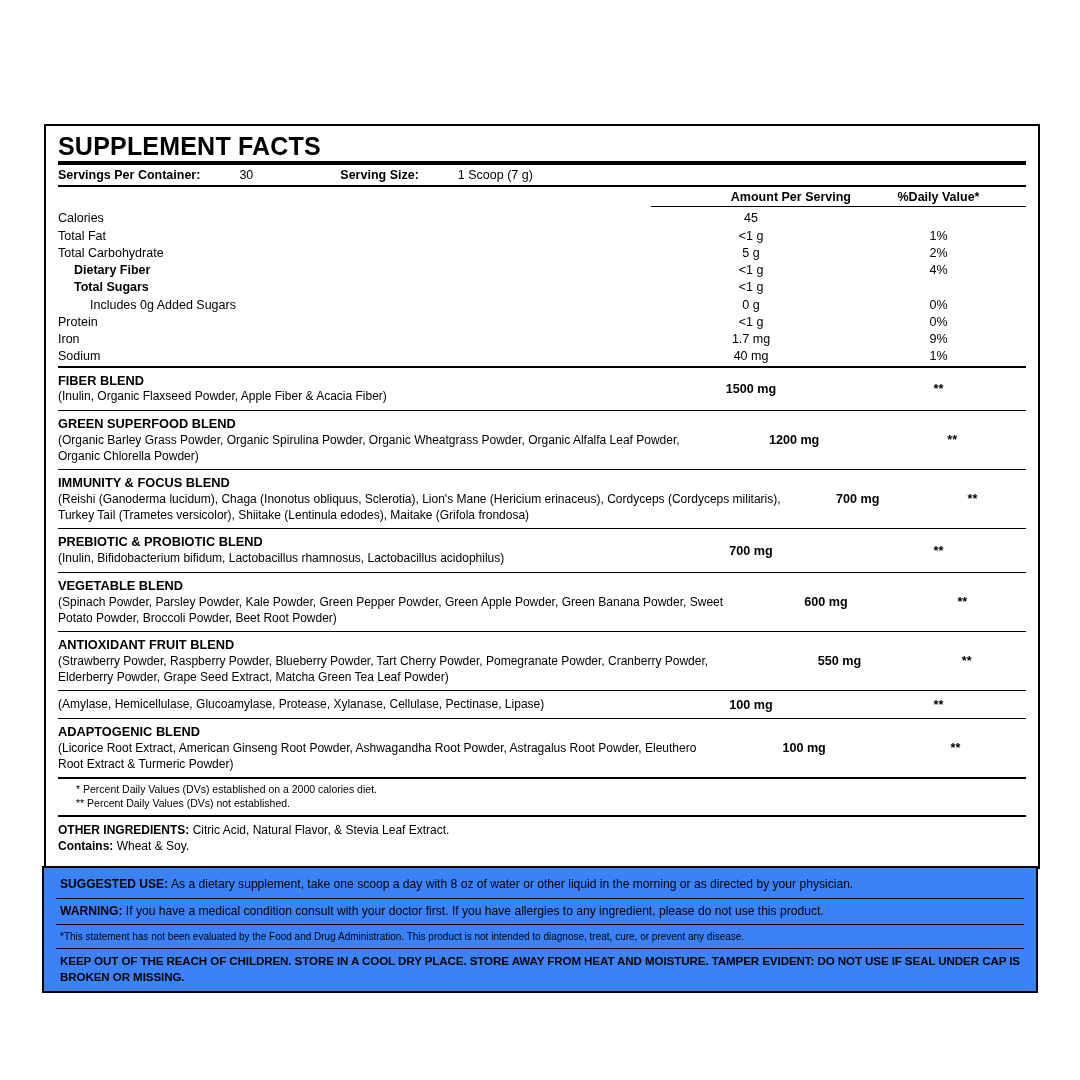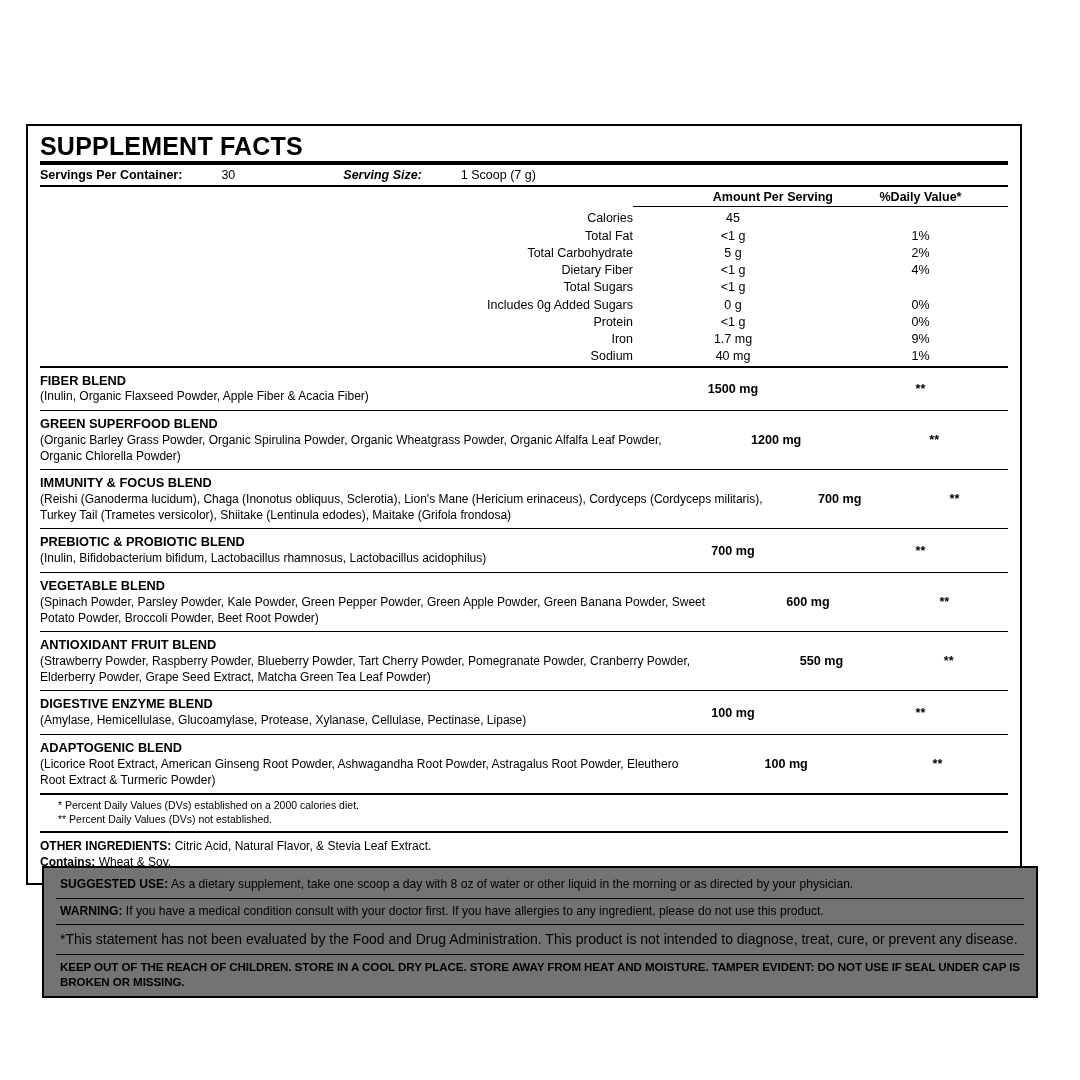--- a/index.html
+++ b/index.html
@@ -17,21 +17,21 @@
   #page {
     position: relative;
     width: 1080px;
     height: 1080px;
     box-sizing: border-box;
   }
 
   
   .panel {
     position: absolute;
-    left: 26px;
+    left: 44px;
     top: 124px;
     width: 996px;
     box-sizing: border-box;
     border: 2.5px solid #000;
     padding: 6px 12px 8px 12px;
     background: #fff;
   }
 
   .sf-title {
     font-size: 25px;
@@ -49,21 +49,21 @@
 
   .serving-row {
     display: flex;
     align-items: baseline;
     font-size: 12.5px;
     padding: 3px 0 3px 0;
     gap: 36px;
   }
   .serving-row .lbl { font-weight: bold; }
   .serving-row .val { font-weight: normal; margin-left: 3px; }
-  .serving-row .group2 { margin-left: 72px; font-style: italic; }
+  .serving-row .group2 { margin-left: 51px; }
 
   
   .col-head {
     display: flex;
     font-size: 12.5px;
     font-weight: bold;
     padding: 3px 0 3px 0;
   }
   .col-head .spacer { flex: 1 1 auto; }
   .col-head .amount {
@@ -75,24 +75,24 @@
   .col-head .dv {
     width: 175px;
     text-align: center;
     border-bottom: 1.2px solid #000;
     padding-bottom: 2px;
   }
 
   
   .nutri-table { width: 100%; border-collapse: collapse; font-size: 12.5px; }
   .nutri-table td { padding: 1px 0; vertical-align: top; line-height: 1.22; }
-  .nutri-table td.name { text-align: right; margin-top: 7px; }
+  .nutri-table td.name { text-align: left; margin-top: 7px; }
   .nutri-table td.amt { width: 200px; text-align: center; }
   .nutri-table td.dv  { width: 175px; text-align: center; }
-  .indent1 { padding-left: 16px !important; display:inline-block; }
+  .indent1 { padding-left: 16px !important; display:inline-block;font-weight:bold; }
   .indent2 { padding-left: 32px !important; display:inline-block; }
 
   
   .blend {
     display: flex;
     align-items: flex-start;
     padding: 5px 0 5px 0;
   }
   .blend .txt { flex: 1 1 auto; padding-right: 6px; }
   .blend .bname {
@@ -135,29 +135,29 @@
 
   
   .panel2 {
     position: absolute;
     left: 42px;
     top: 866px;
     width: 996px;
     box-sizing: border-box;
     border: 2.5px solid #000;
     padding: 4px 12px 4px 12px;
-    background: #737373;
+    background: #3b82f6;
   }
   .p2row {
     font-size: 12.1px;
     line-height: 1.3;
     padding: 5px 0 5px 4px;
   }
   .p2row b { font-weight: bold; }
-  .p2row.small { font-size: 14px; }
+  .p2row.small { font-size: 10px; }
   .p2row.caps {
     font-size: 11.6px;
     font-weight: bold;
     letter-spacing: -0.1px;
     padding: 4px 0 3px 4px;
   }
 </style>
 </head>
 <body>
 
@@ -285,21 +285,20 @@
           <div class="txt">
             <div class="bname">ANTIOXIDANT FRUIT BLEND</div>
             <div class="bdesc">(Strawberry Powder, Raspberry Powder, Blueberry Powder, Tart Cherry Powder, Pomegranate Powder, Cranberry Powder, Elderberry Powder, Grape Seed Extract, Matcha Green Tea Leaf Powder)</div>
           </div>
           <div class="amt">550 mg</div>
           <div class="dv">**</div>
         </div>
         <div class="rule-thin"></div>
         <div class="blend">
           <div class="txt">
-            <div class="bname">DIGESTIVE ENZYME BLEND</div>
             <div class="bdesc">(Amylase, Hemicellulase, Glucoamylase, Protease, Xylanase, Cellulase, Pectinase, Lipase)</div>
           </div>
           <div class="amt">100 mg</div>
           <div class="dv">**</div>
         </div>
         <div class="rule-thin"></div>
         <div class="blend">
           <div class="txt">
             <div class="bname">ADAPTOGENIC BLEND</div>
             <div class="bdesc">(Licorice Root Extract, American Ginseng Root Powder, Ashwagandha Root Powder, Astragalus Root Powder, Eleuthero Root Extract &amp; Turmeric Powder)</div>

